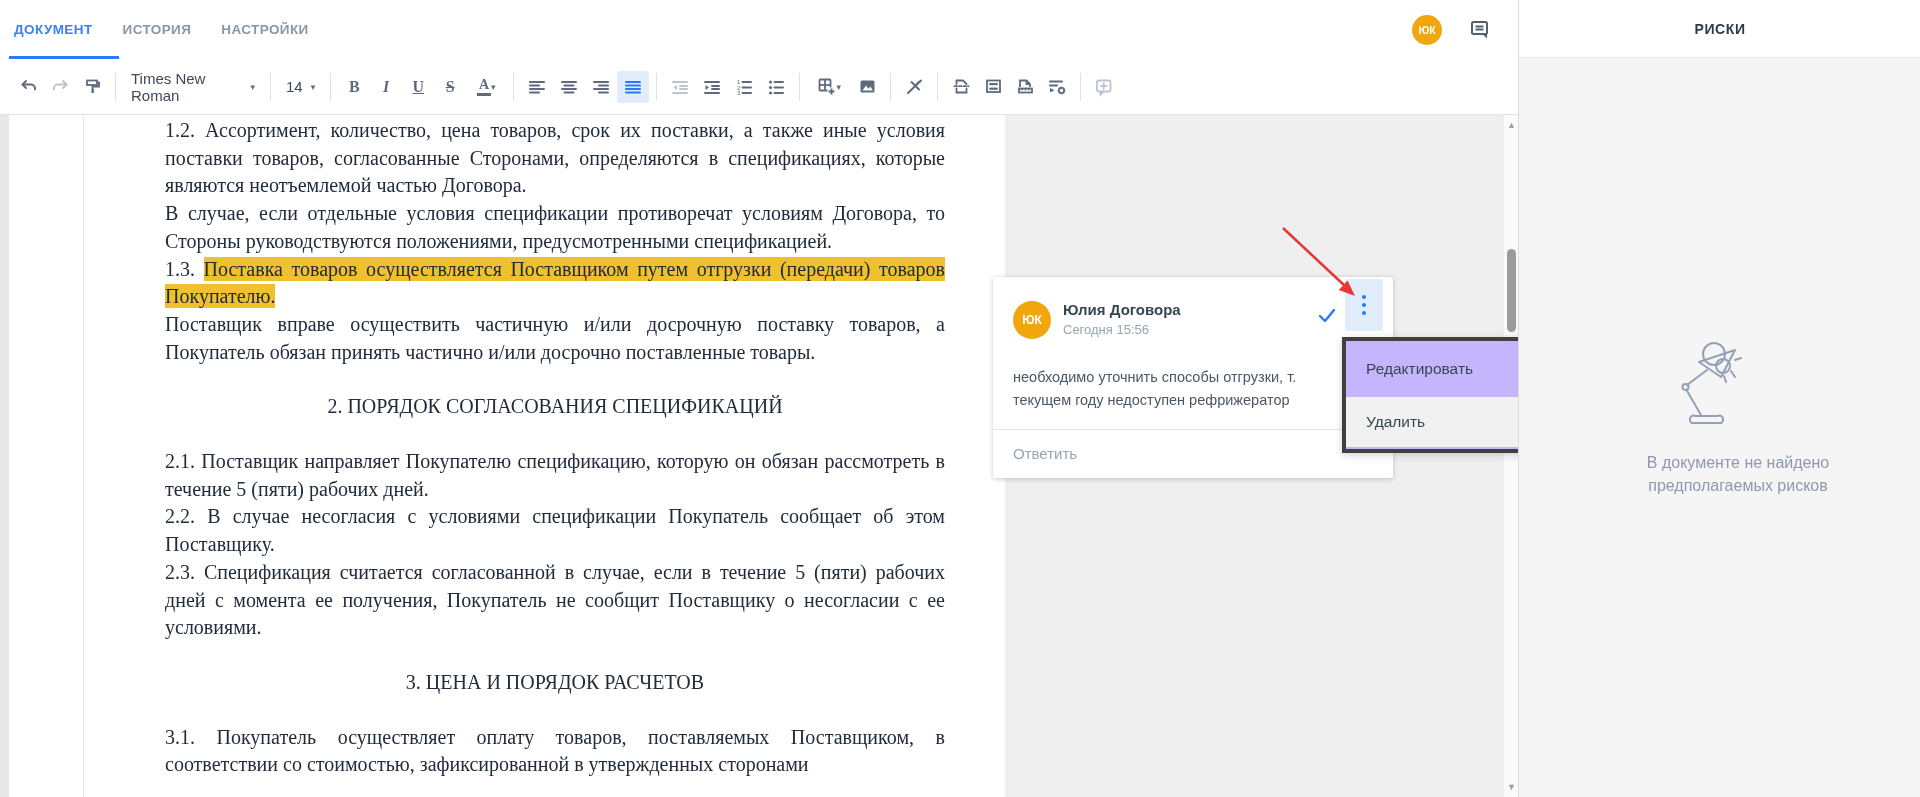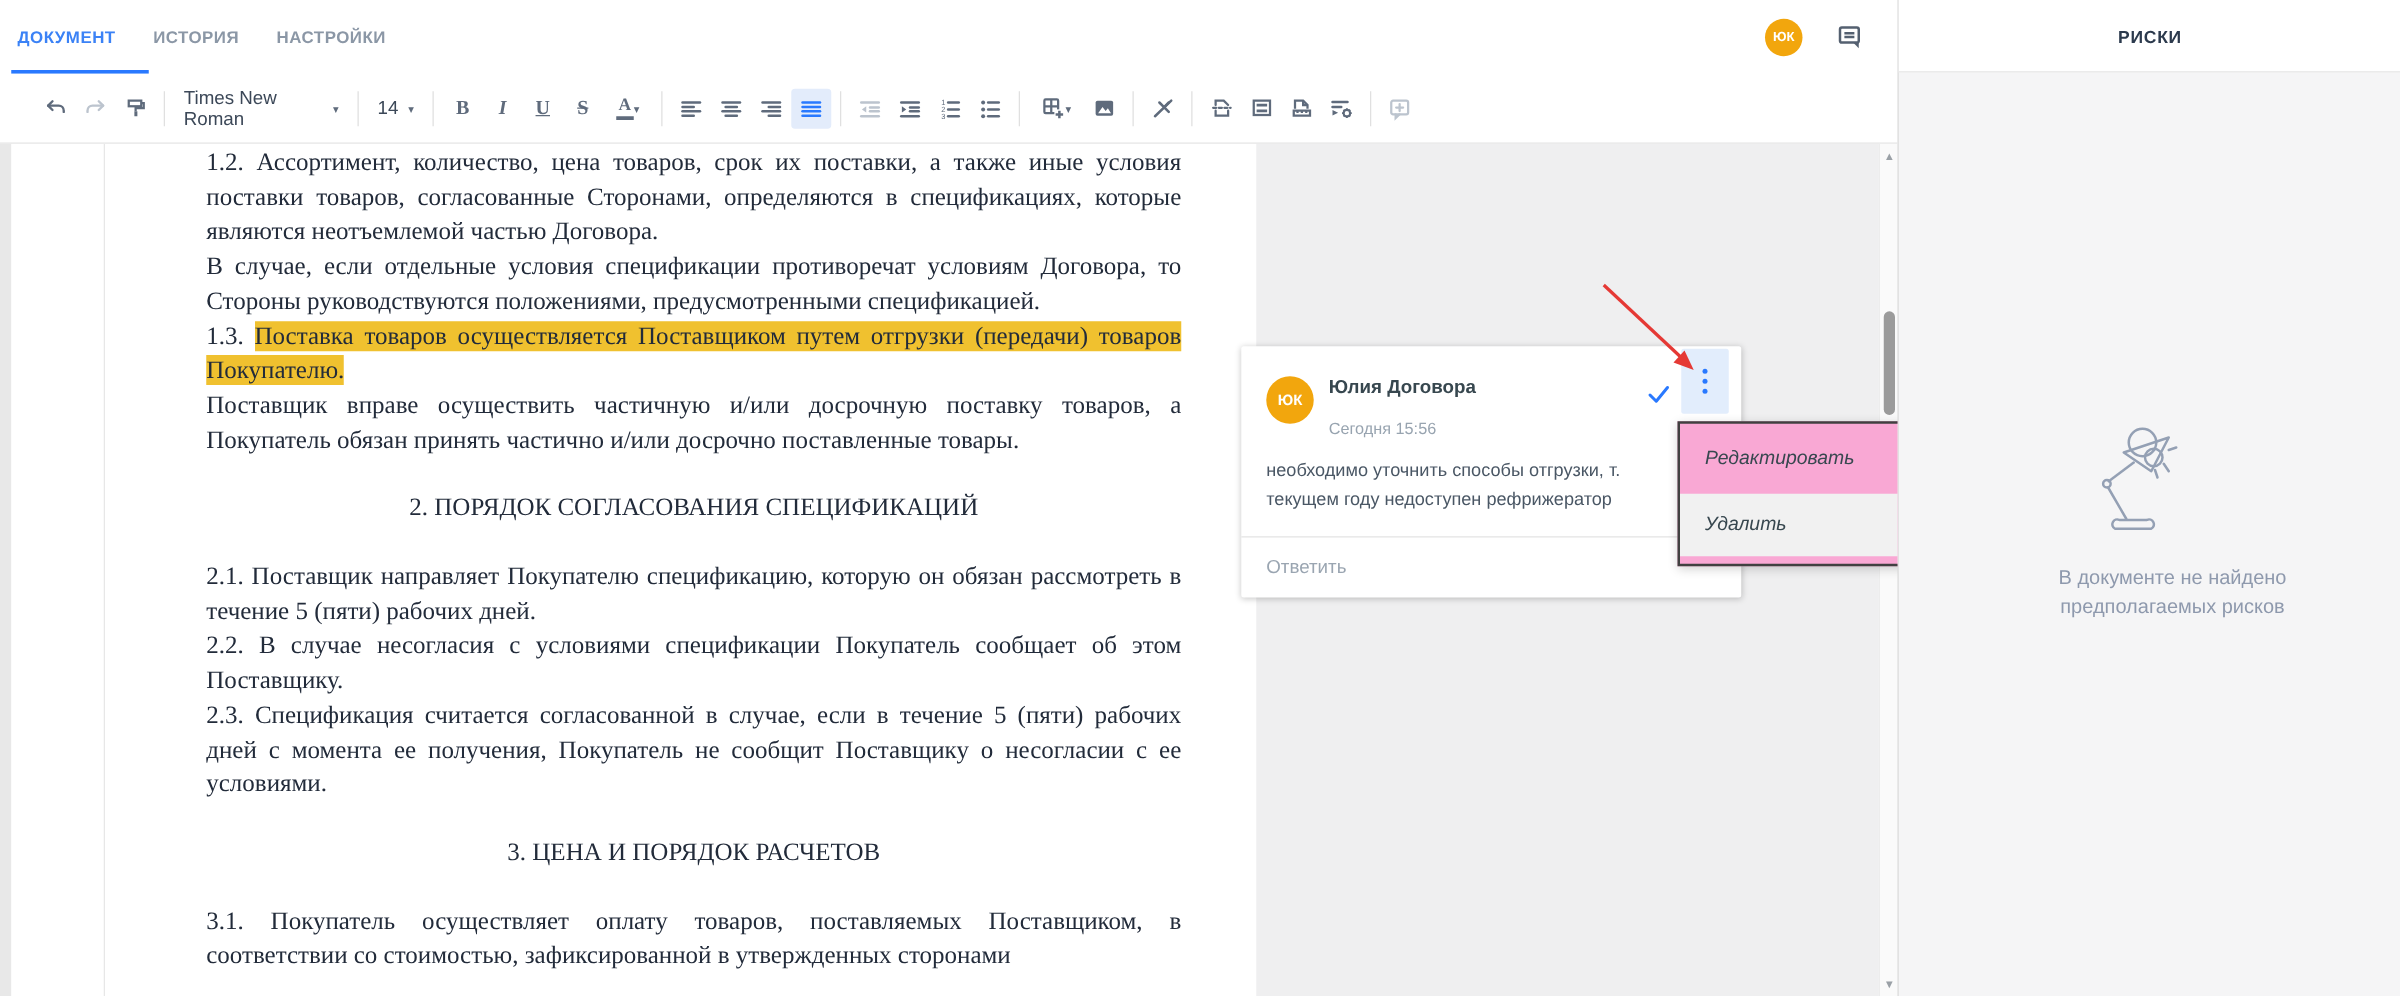--- a/index.html
+++ b/index.html
@@ -12,21 +12,21 @@
   .tabsrow { position:absolute; left:0; top:0; width:1518px; height:59px; background:#fff; }
   .tabs { position:absolute; left:14px; top:0; height:59px; display:flex; align-items:center; gap:30px; }
   .tab { font-size:13.5px; font-weight:700; letter-spacing:.4px; color:#8b97a6; cursor:pointer; }
   .tab.active { color:#3b82f6; }
   .tab-underline { position:absolute; left:9px; bottom:0; width:110px; height:3px; background:#2979ff; }
   .tabsrow-right { position:absolute; right:22px; top:14px; display:flex; align-items:center; gap:22px; }
   .avatar-sm { width:30px; height:30px; border-radius:50%; background:#f2a60d; color:#fff;
     font-size:10.5px; font-weight:700; display:flex; align-items:center; justify-content:center; }
   
   .toolbar { position:absolute; left:0; top:59px; width:1518px; height:56px; background:#fff;
-    border-bottom:1px solid #e3e3e3; display:flex; align-items:center; padding-left:28px; }
+    border-bottom:1px solid #e3e3e3; display:flex; align-items:center; padding-left:12px; }
   .tbtn { width:32px; height:32px; border-radius:3px; display:flex; align-items:center; justify-content:center;
     color:#5f6b7c; cursor:pointer; flex:0 0 auto; }
   .tbtn.disabled { color:#bcc4ce; }
   .tbtn.active { background:#e3ecfb; color:#2979ff; }
   .tsep { width:1px; height:28px; background:#e0e0e0; margin:0 7px; flex:0 0 auto; }
   .tselect { display:flex; align-items:center; gap:8px; padding:0 8px; height:32px; cursor:pointer;
     color:#3c4858; font-size:15px; flex:0 0 auto; }
   .caret { font-size:9px; color:#5f6b7c; }
   .tletter { font-size:16px; font-weight:700; color:#5f6b7c; font-family:"Liberation Serif", serif; }
   .tletter.it { font-style:italic; font-weight:600; }
@@ -50,32 +50,32 @@
   .sb-arrow { position:absolute; left:0; width:15px; height:16px; color:#9aa0a6; font-size:9px; display:flex;
     align-items:center; justify-content:center; cursor:pointer; }
   .sb-up { top:2px; } .sb-down { bottom:2px; }
   .sb-thumb { position:absolute; left:3px; top:134px; width:9px; height:83px; background:#9b9b9b; border-radius:5px; cursor:pointer; }
   
   .comment-card { position:absolute; left:993px; top:162px; width:400px; height:201px; background:#fff;
     border-radius:2px; box-shadow:0 1px 5px rgba(0,0,0,.22); z-index:5; }
   .c-avatar { position:absolute; left:20px; top:24px; width:38px; height:38px; border-radius:50%; background:#f2a60d;
     color:#fff; font-size:12px; font-weight:700; display:flex; align-items:center; justify-content:center; }
   .c-name { position:absolute; left:70px; top:24px; font-size:15px; font-weight:700; color:#37474f; }
-  .c-date { position:absolute; left:70px; top:45px; font-size:13px; color:#98a4b0;margin-top:13px; }
+  .c-date { position:absolute; left:70px; top:45px; font-size:13px; color:#98a4b0; }
   .c-check { position:absolute; left:323px; top:27px; color:#2979ff; cursor:pointer; }
   .c-dots { position:absolute; left:352px; top:2px; width:38px; height:52px; background:#e2edfc; border-radius:2px;
     display:flex; flex-direction:column; align-items:center; justify-content:center; gap:4px; cursor:pointer; }
   .c-dots i { width:4px; height:4px; border-radius:50%; background:#2979ff; }
   .c-text { position:absolute; left:20px; top:89px; width:364px; font-size:14.5px; color:#4a5765; line-height:23px;
     white-space:nowrap; overflow:hidden; }
   .c-divider { position:absolute; left:0; top:152px; width:400px; height:1px; background:#e4e4e4; }
   .c-reply { position:absolute; left:20px; top:168px; font-size:15px; color:#9aa5b1; cursor:text; }
   
-  .context-menu { position:absolute; left:1342px; top:222px; width:186px; height:116px; background:#f9a8d4;
-    border:2px solid #404040; box-shadow:0 2px 8px rgba(0,0,0,.18); z-index:6;font-style:italic; }
+  .context-menu { position:absolute; left:1342px; top:222px; width:186px; height:116px; background:#c4b5fd;
+    border:4px solid #404040; box-shadow:0 2px 8px rgba(0,0,0,.18); z-index:6; }
   .menu-item { height:56px; display:flex; align-items:center; padding-left:20px; font-size:15.5px; color:#37474f; cursor:pointer; }
   .menu-item.hovered { height:50px; background:#f1f1f1; }
   
   .red-arrow { position:absolute; left:1275px; top:107px; z-index:7; pointer-events:none; }
   
   .risks { position:absolute; left:1518px; top:0; width:402px; height:797px; background:#f5f5f6; border-left:1px solid #dcdcdc; }
   .risks-header { position:absolute; left:0; top:0; width:402px; height:58px; background:#fff; border-bottom:1px solid #e5e5e5;
     display:flex; align-items:center; justify-content:center; }
   .risks-title { font-size:14px; font-weight:700; letter-spacing:.6px; color:#2c3a4d; }
   .risks-empty { position:absolute; left:0; top:338px; width:402px; display:flex; flex-direction:column; align-items:center; }

